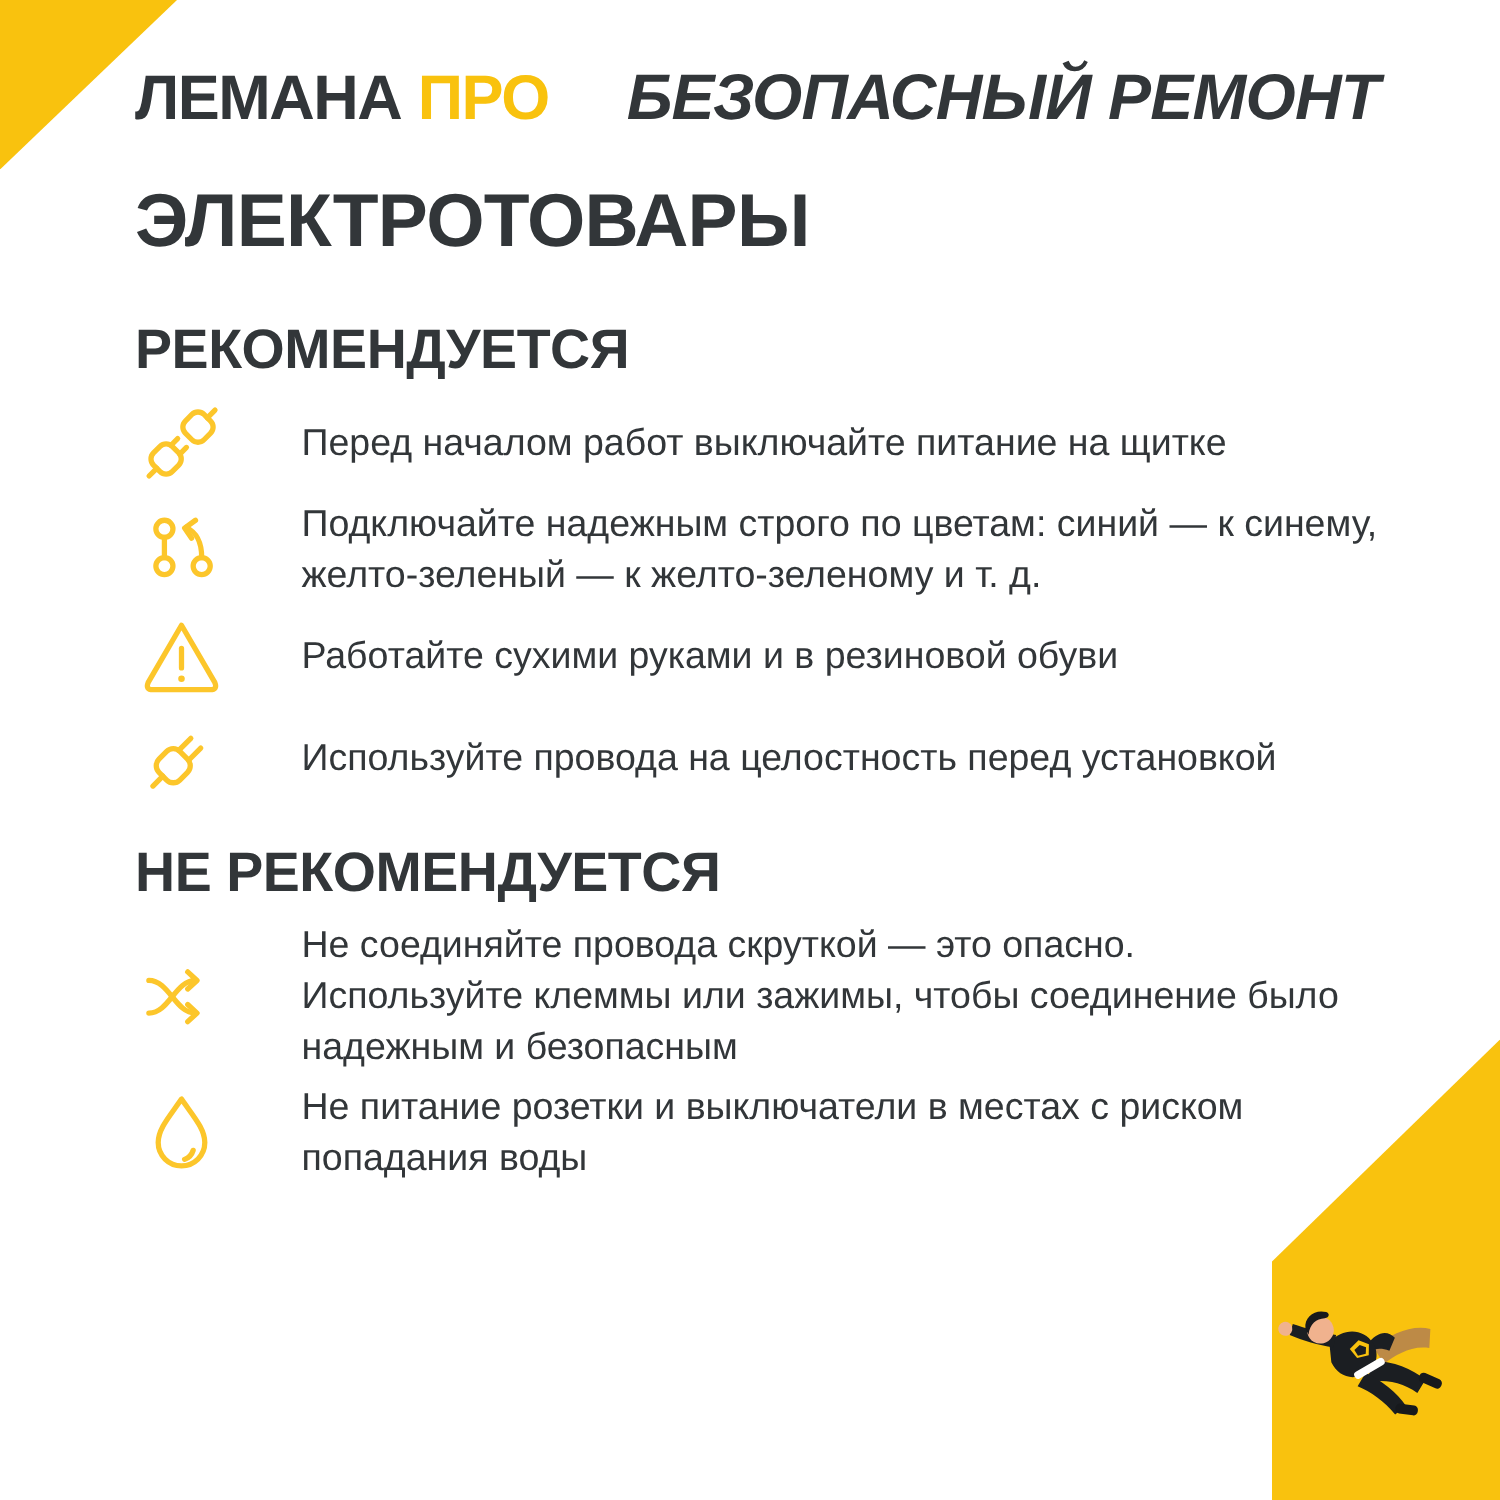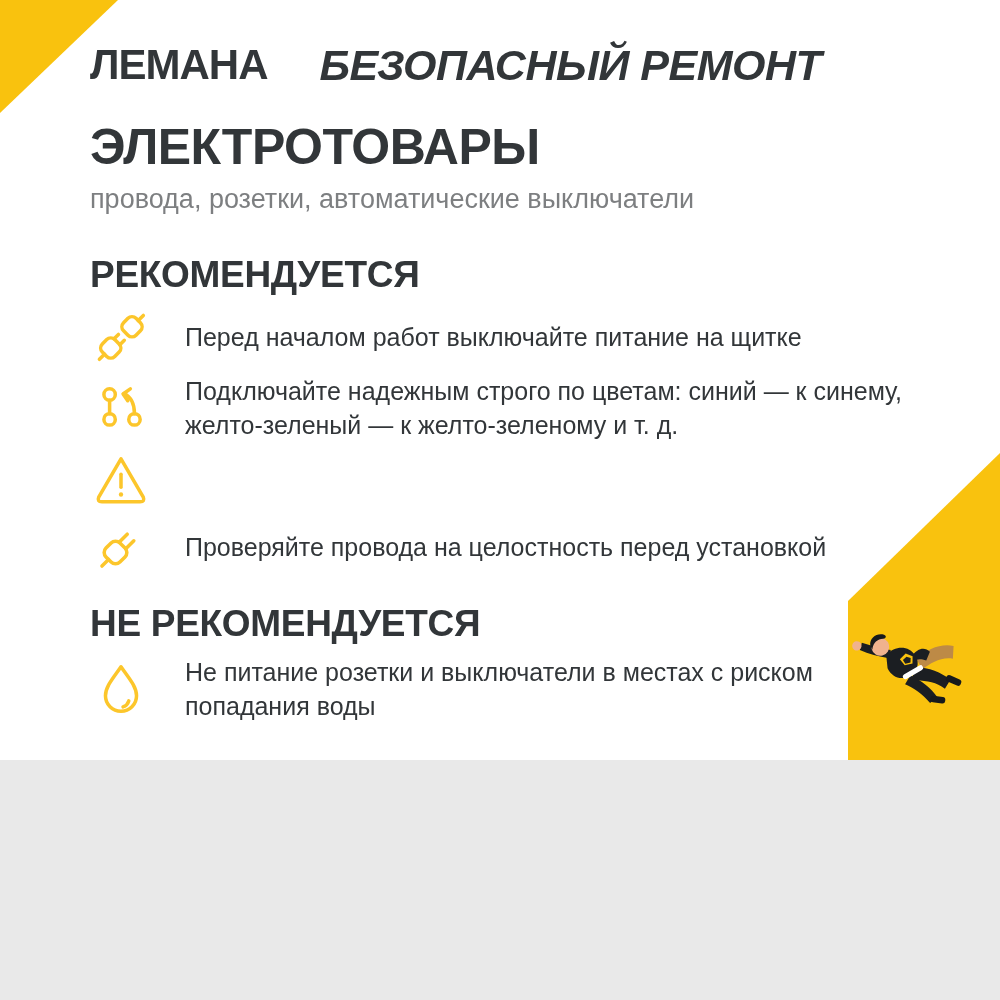--- a/index.html
+++ b/index.html
@@ -3,21 +3,21 @@
 <meta charset="utf-8">
 <style>
   :root{
     --yellow:#F9C20E;
     --icon-yellow:#FCC62B;
     --dark:#323639;
     --gray:#7D7F81;
   }
   html,body{margin:0;padding:0;background:#e9e9e9;}
   .page{
-    position:relative;width:1000px;height:760px;background:#FFFFFF;
+    position:relative;width:1000px;height:1000px;background:#FFFFFF;
     font-family:"Liberation Sans",sans-serif;color:var(--dark);
     overflow:hidden;margin:0 auto;
   }
   .corner-tl{
     position:absolute;left:0;top:0;width:118px;height:113px;
     background:var(--yellow);
     clip-path:polygon(0 0,100% 0,0 100%);
   }
   .corner-br{
     position:absolute;right:0;bottom:0;width:152px;height:307px;
@@ -29,21 +29,21 @@
   .brand-row{display:flex;align-items:center;gap:52px;height:46px;}
   .logo{display:flex;gap:11px;font-size:42px;font-weight:800;letter-spacing:-1px;line-height:46px;}
   .logo .accent{color:var(--yellow);}
   .program-title{font-size:43px;font-weight:800;letter-spacing:-0.5px;line-height:46px;font-style:italic;}
   h1.page-title{margin:34px 0 12px;font-size:50px;line-height:50px;font-weight:800;letter-spacing:-0.5px;}
   p.page-subtitle{margin:8px 0 0;font-size:27px;line-height:30px;color:var(--gray);font-weight:400;}
   h2.section-heading{margin:0;font-size:37px;line-height:31px;font-weight:800;letter-spacing:-0.3px;}
   .section-recommended h2{margin-top:45px;}
   .section-not-recommended h2{margin-top:30px;}
   .rows{margin-top:16px;}
-  .row{display:flex;align-items:center;gap:33px;margin-bottom:6px;min-height:60px;}
+  .row{display:flex;align-items:center;gap:49px;margin-bottom:6px;min-height:60px;}
   .icon-box{width:62px;height:62px;flex:none;display:flex;align-items:center;justify-content:center;}
   .row-text{margin:0;font-size:25px;line-height:34px;white-space:pre-line;}
   svg.icon{
     width:58px;height:58px;overflow:visible;
     stroke:var(--icon-yellow);stroke-width:3.4;fill:none;
     stroke-linecap:round;stroke-linejoin:round;
   }
   svg.icon .fill-dot{fill:var(--icon-yellow);stroke:none;}
 </style>
 </head>
@@ -72,26 +72,26 @@
         <path d="M30,16 C31,8 40,4.5 47,8.5 C49.5,10 48.5,13 45,12.5 C39,11.5 34,13.5 31,21 Z" fill="#17191C"></path>
       </g>
     </svg>
   </div>
 
   <div class="content">
 
     <header class="brand-row">
       <div class="logo">
         <span>ЛЕМАНА</span>
+        <span class="accent">ПРО</span>
       </div>
       <div class="program-title">БЕЗОПАСНЫЙ РЕМОНТ</div>
     </header>
 
     <h1 class="page-title">ЭЛЕКТРОТОВАРЫ</h1>
-    <p class="page-subtitle">провода, розетки, автоматические выключатели</p>
 
     <section class="section-recommended">
       <h2 class="section-heading">РЕКОМЕНДУЕТСЯ</h2>
       <div class="rows">
 
         <div class="row">
           <div class="icon-box">
             <svg class="icon" viewBox="0 0 56 56">
               <g transform="rotate(-45 28 28)">
                 <rect x="5" y="20" width="17" height="17" rx="5.5"></rect>
@@ -122,43 +122,57 @@
         </div>
 
         <div class="row">
           <div class="icon-box">
             <svg class="icon" viewBox="0 0 56 56">
               <path d="M28,8.5 L49.5,45.5 Q51.3,50 46.5,50 H9.5 Q4.7,50 6.5,45.5 Z"></path>
               <line x1="28" y1="23.5" x2="28" y2="36"></line>
               <circle class="fill-dot" cx="28" cy="43" r="2.1"></circle>
             </svg>
           </div>
+          <p class="row-text">Работайте сухими руками и в резиновой обуви</p>
         </div>
 
         <div class="row">
           <div class="icon-box">
             <svg class="icon" viewBox="0 0 56 56">
               <g transform="rotate(-45 28 28)">
                 <rect x="11" y="18.5" width="19" height="19" rx="6"></rect>
                 <line x1="30" y1="23.5" x2="41" y2="23.5"></line>
                 <line x1="30" y1="32.5" x2="41" y2="32.5"></line>
                 <line x1="11" y1="28" x2="2" y2="28"></line>
               </g>
             </svg>
           </div>
-          <p class="row-text">Проверяйте провода на целостность перед установкой</p>
+          <p class="row-text">Используйте провода на целостность перед установкой</p>
         </div>
 
       </div>
     </section>
 
     <section class="section-not-recommended">
       <h2 class="section-heading">НЕ РЕКОМЕНДУЕТСЯ</h2>
       <div class="rows">
 
+        <div class="row">
+          <div class="icon-box">
+            <svg class="icon" viewBox="0 0 56 56">
+              <path d="M7,18 C20,18 24,39 37,39"></path>
+              <path d="M7,39 C20,39 24,18 37,18"></path>
+              <path d="M32,12.5 L38,18 L32,23.5"></path>
+              <path d="M32,33.5 L38,39 L32,44.5"></path>
+            </svg>
+          </div>
+          <p class="row-text">Не соединяйте провода скруткой — это опасно.
+Используйте клеммы или зажимы, чтобы соединение было
+надежным и безопасным</p>
+        </div>
 
         <div class="row">
           <div class="icon-box">
             <svg class="icon" viewBox="0 0 56 56">
               <path d="M28,6.5 C20.5,17.5 13,25.5 13,34.5 a15,15 0 0 0 30,0 C43,25.5 35.5,17.5 28,6.5 Z"></path>
               <path d="M35.5,39.5 a9,9 0 0 1 -5.5,5.8"></path>
             </svg>
           </div>
           <p class="row-text">Не питание розетки и выключатели в местах с риском
 попадания воды</p>

